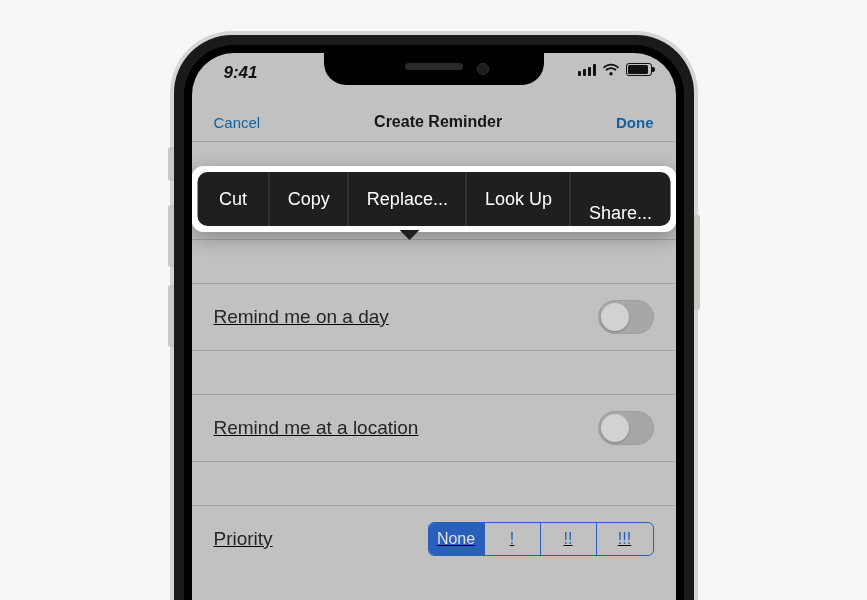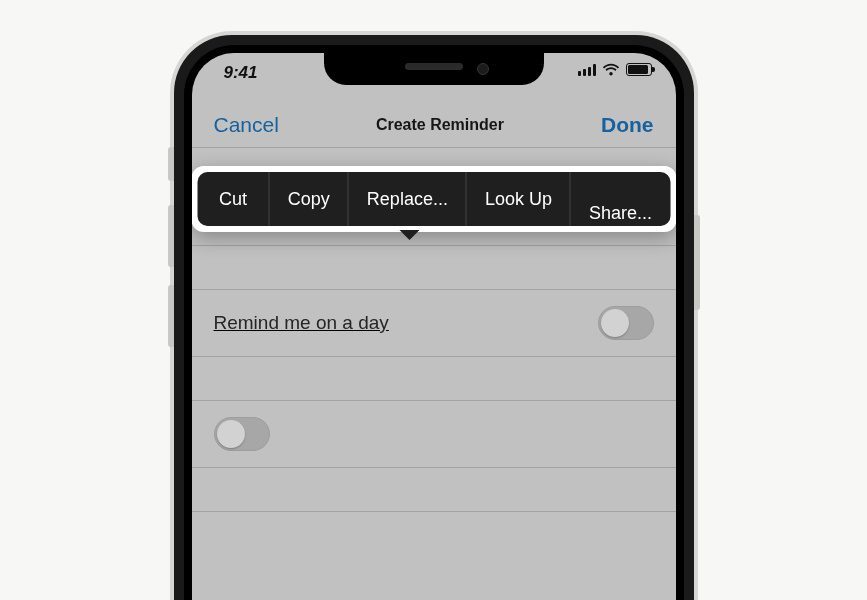--- a/index.html
+++ b/index.html
@@ -181,21 +181,21 @@
       background:#111;
       border-radius:1.5px;
     }
     .nav-bar {
       display: flex;
       align-items: center;
       justify-content: space-between;
       padding: 12px 22px 10px;
     }
     .nav-cancel, .nav-done {
-      font-size: 21px;
+      font-size: 15px;
       color: #1a6fb5;
       cursor: pointer;
     }
     .nav-done { font-weight: 600; }
     .nav-title {
       font-size: 16px;
       font-weight: 600;
       color: #1a1a1a;
     }
     .content {
@@ -378,25 +378,35 @@
         </div>
         <div class="row spacer"></div>
         <div class="row">
           <div class="row-label">Remind me on a day</div>
           <div class="toggle">
               <div class="toggle-knob"></div>
             </div>
         </div>
         <div class="row spacer"></div>
         <div class="row">
+          <div class="row-label">Remind me at a location</div>
           <div class="toggle">
               <div class="toggle-knob"></div>
             </div>
         </div>
         <div class="row spacer"></div>
+        <div class="row" style="border-bottom:none;padding-bottom:40px;">
+          <div class="row-label">Priority</div>
+          <div class="priority-seg">
+            <div class="selected">None</div>
+            <div>!</div>
+            <div>!!</div>
+            <div>!!!</div>
+          </div>
+        </div>
       </div>
 
       <div class="callout-wrap">
         <div class="callout">
           <div class="callout-item">Cut</div>
           <div class="callout-item">Copy</div>
           <div class="callout-item">Replace...</div>
           <div class="callout-item">Look Up</div>
           <div class="callout-item">Share...</div>
         </div>

